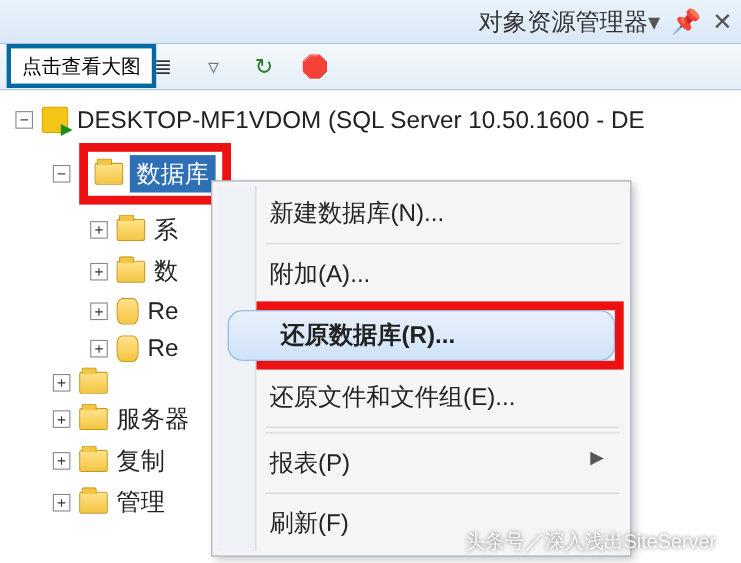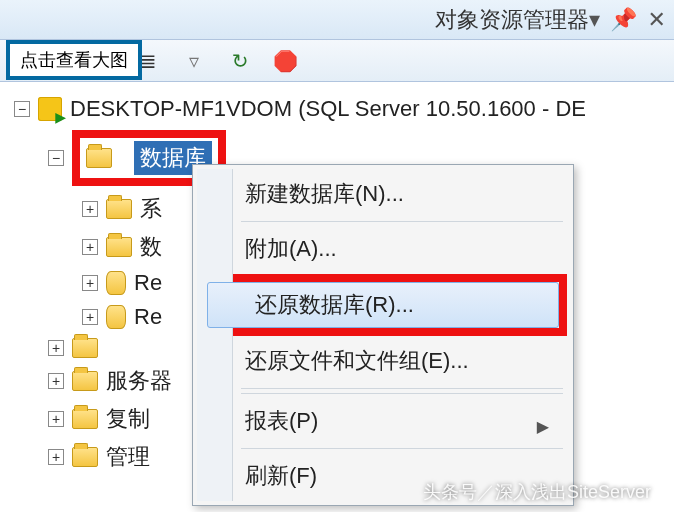--- a/index.html
+++ b/index.html
@@ -152,28 +152,29 @@
     background: #eef2f6;
     border-right: 1px solid #cfd6dd;
   }
   .ctx-item {
     position: relative;
     padding: 8px 20px 8px 48px;
     font-size: 22px;
     color: #222;
     cursor: pointer;
     display: flex;
-    align-items: flex-end;
+    align-items: flex-start;
     justify-content: space-between;
   }
   .ctx-item.hover {
     background: linear-gradient(#e8f0fb, #cfe3f8);
     border: 1px solid #7fb1e8;
-    border-radius: 3px;
+    border-radius: 13px;
     padding: 7px 19px 7px 47px;
+    font-weight: bold;
   }
   .ctx-sep {
     height: 1px;
     background: #cfd6dd;
     margin: 4px 6px 4px 44px;
   }
   .ctx-arrow { color: #555; font-size: 16px; }
   .ctx-highlight-wrap {
     border: 8px solid #e11;
     margin: 2px 2px;
@@ -228,21 +229,21 @@
 <div class="tree">
 
   <div class="tree-row">
     <span class="expander">−</span>
     <span class="server-icon"></span>
     <span class="node-label">DESKTOP-MF1VDOM (SQL Server 10.50.1600 - DE</span>
   </div>
 
   <div class="tree-row indent-1">
     <span class="expander">−</span>
-    <span class="redbox redbox-thick" style="display:inline-flex;align-items:center;gap:22px;padding:3px 6px;">
+    <span class="redbox redbox-thick" style="display:inline-flex;align-items:center;gap:6px;padding:3px 6px;">
       <span class="folder-icon"></span>
       <span class="selected-node">数据库</span>
     </span>
   </div>
 
   <div class="tree-row indent-2">
     <span class="expander">+</span>
     <span class="folder-icon"></span>
     <span class="node-label label-clip">系</span>
   </div>

